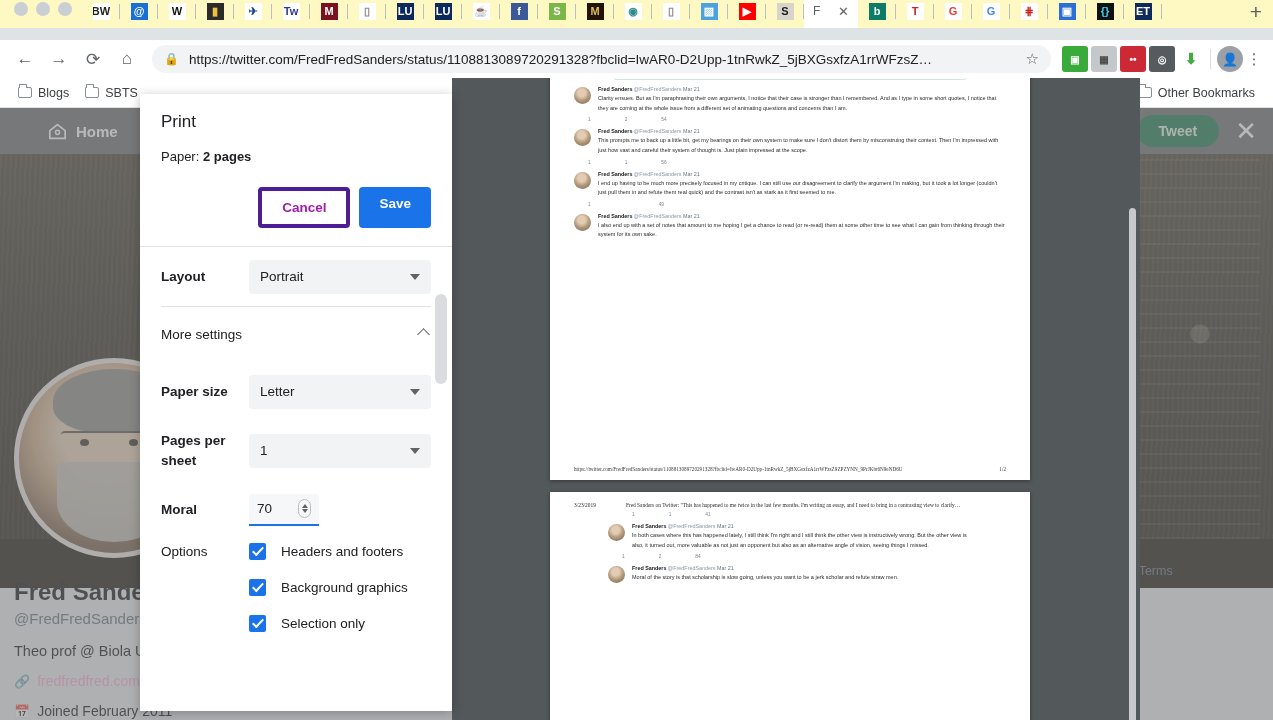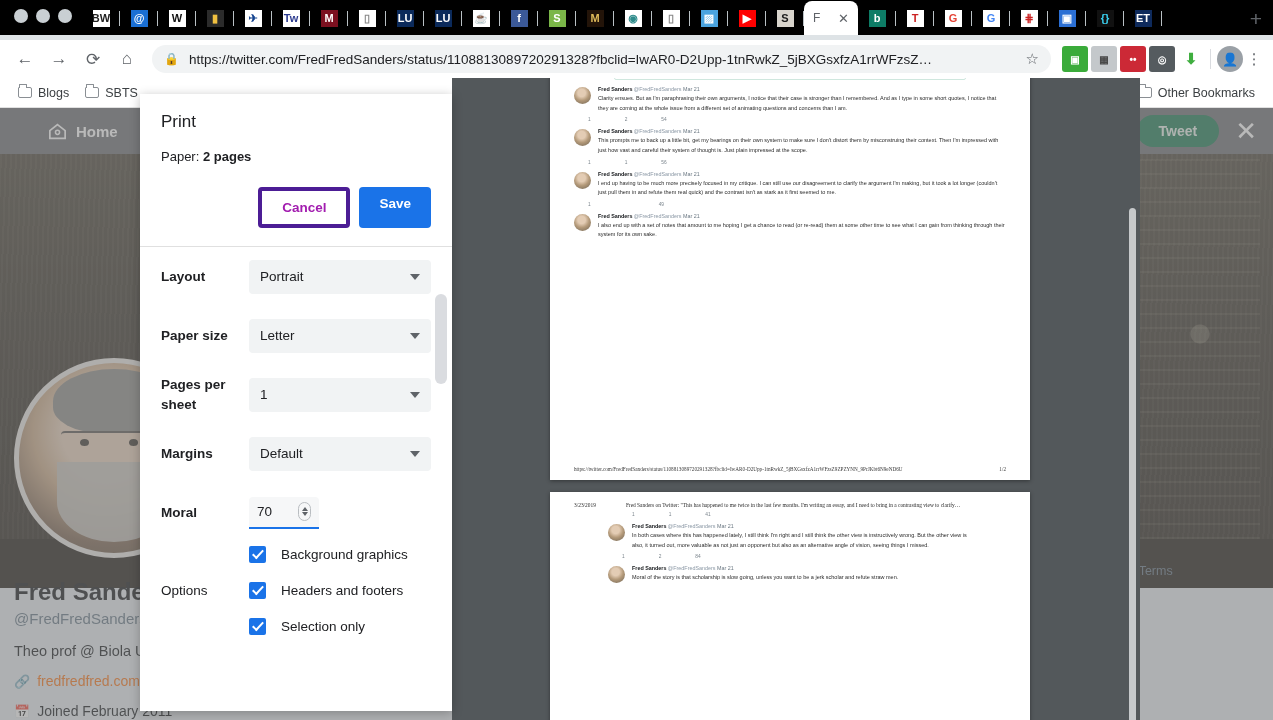--- a/index.html
+++ b/index.html
@@ -6,22 +6,22 @@
   html, body {
     width: 1273px; height: 720px;
     overflow: hidden;
     font-family: "Liberation Sans", sans-serif;
     background: #dee3e6;
   }
   #root { position: relative; width: 1273px; height: 720px; }
 
   
   .tabstrip {
-    position: absolute; top: 0; left: 0; width: 1273px; height: 35px;
-    background: #000000;
+    position: absolute; top: 0; left: 0; width: 1273px; height: 28px;
+    background: #fef9c3;
     display: flex; align-items: flex-end;
   }
   .winbtns { display: flex; align-items: center; gap: 8px; padding: 0 10px 12px 14px; }
   .winbtn { width: 14px; height: 14px; border-radius: 50%; background: #c9cfd3; }
   .tabs { display: flex; align-items: flex-end; height: 40px; flex: 1; overflow: hidden; }
   .tab {
     width: 38px; height: 33px; display: flex; align-items: center; justify-content: center;
     position: relative; flex: 0 0 auto;
   }
   .tab .favicon {
@@ -148,21 +148,21 @@
     border-top:2px solid #5a5650; border-radius:4px;
   }
   .profile-pic .eye { position:absolute; width:9px;height:7px;border-radius:50%;background:#3a3630;top:40%; }
   .profile-pic .eye.l{left:32%;} .profile-pic .eye.r{left:58%;}
 
   .profile-info { position: absolute; left: 14px; top: 470px; color: #14171a; }
   .pi-name { font-size: 24px; font-weight: bold; color: #14171a; }
   .pi-handle { font-size: 15px; color: #657786; margin-top: 4px; }
   .pi-bio { font-size: 14.5px; color: #14171a; margin-top: 16px; }
   .pi-meta { font-size: 14px; margin-top: 14px; display: flex; align-items: center; gap: 7px; }
-  .pi-link { color: #f97316; }
+  .pi-link { color: #f9a8d4; }
   .meta-ic { color: #657786; font-size: 13px; }
 
   .tw-footer {
     position: absolute; right: 8px; top: 452px; width: 200px;
     font-size: 12.5px; color: #657786; line-height: 22px; text-align: left;
   }
 
   .tw-lower {
     position: absolute; left: 0; top: 480px; width: 1273px; height: 132px;
     background: #e6ecf0;
@@ -607,66 +607,63 @@
 
     <div class="settings">
       <div class="row">
         <div class="row-label">Layout</div>
         <div class="select">
           <span>Portrait</span>
           <span class="caret"></span>
         </div>
       </div>
 
+      <div class="row-collapse">
+        <span class="lbl">More settings</span>
+        <span class="chev-up"></span>
+      </div>
 
       <div class="row">
         <div class="row-label">Paper size</div>
         <div class="select">
           <span>Letter</span>
           <span class="caret"></span>
         </div>
       </div>
 
       <div class="row">
         <div class="row-label">Pages per sheet</div>
         <div class="select">
           <span>1</span>
           <span class="caret"></span>
         </div>
       </div>
 
-      <div class="row">
-        <div class="row-label">Margins</div>
-        <div class="select">
-          <span>Default</span>
-          <span class="caret"></span>
-        </div>
-      </div>
 
       <div class="row">
         <div class="row-label">Moral</div>
         <div class="scale-field">
           <span>70</span>
           <span class="spinner">
             <span class="spin-up"></span>
             <span class="spin-dn"></span>
           </span>
         </div>
       </div>
 
       <div class="options-block">
         <div class="opt-row">
+          <div class="opt-label-col">Options</div>
+          <div class="cb"></div>
+          <div class="opt-text">Headers and footers</div>
+        </div>
+        <div class="opt-row">
           <div class="opt-label-col"></div>
           <div class="cb"></div>
           <div class="opt-text">Background graphics</div>
-        </div>
-        <div class="opt-row">
-          <div class="opt-label-col">Options</div>
-          <div class="cb"></div>
-          <div class="opt-text">Headers and footers</div>
         </div>
         <div class="opt-row">
           <div class="opt-label-col"></div>
           <div class="cb"></div>
           <div class="opt-text">Selection only</div>
         </div>
       </div>
     </div>
   </div>
 

